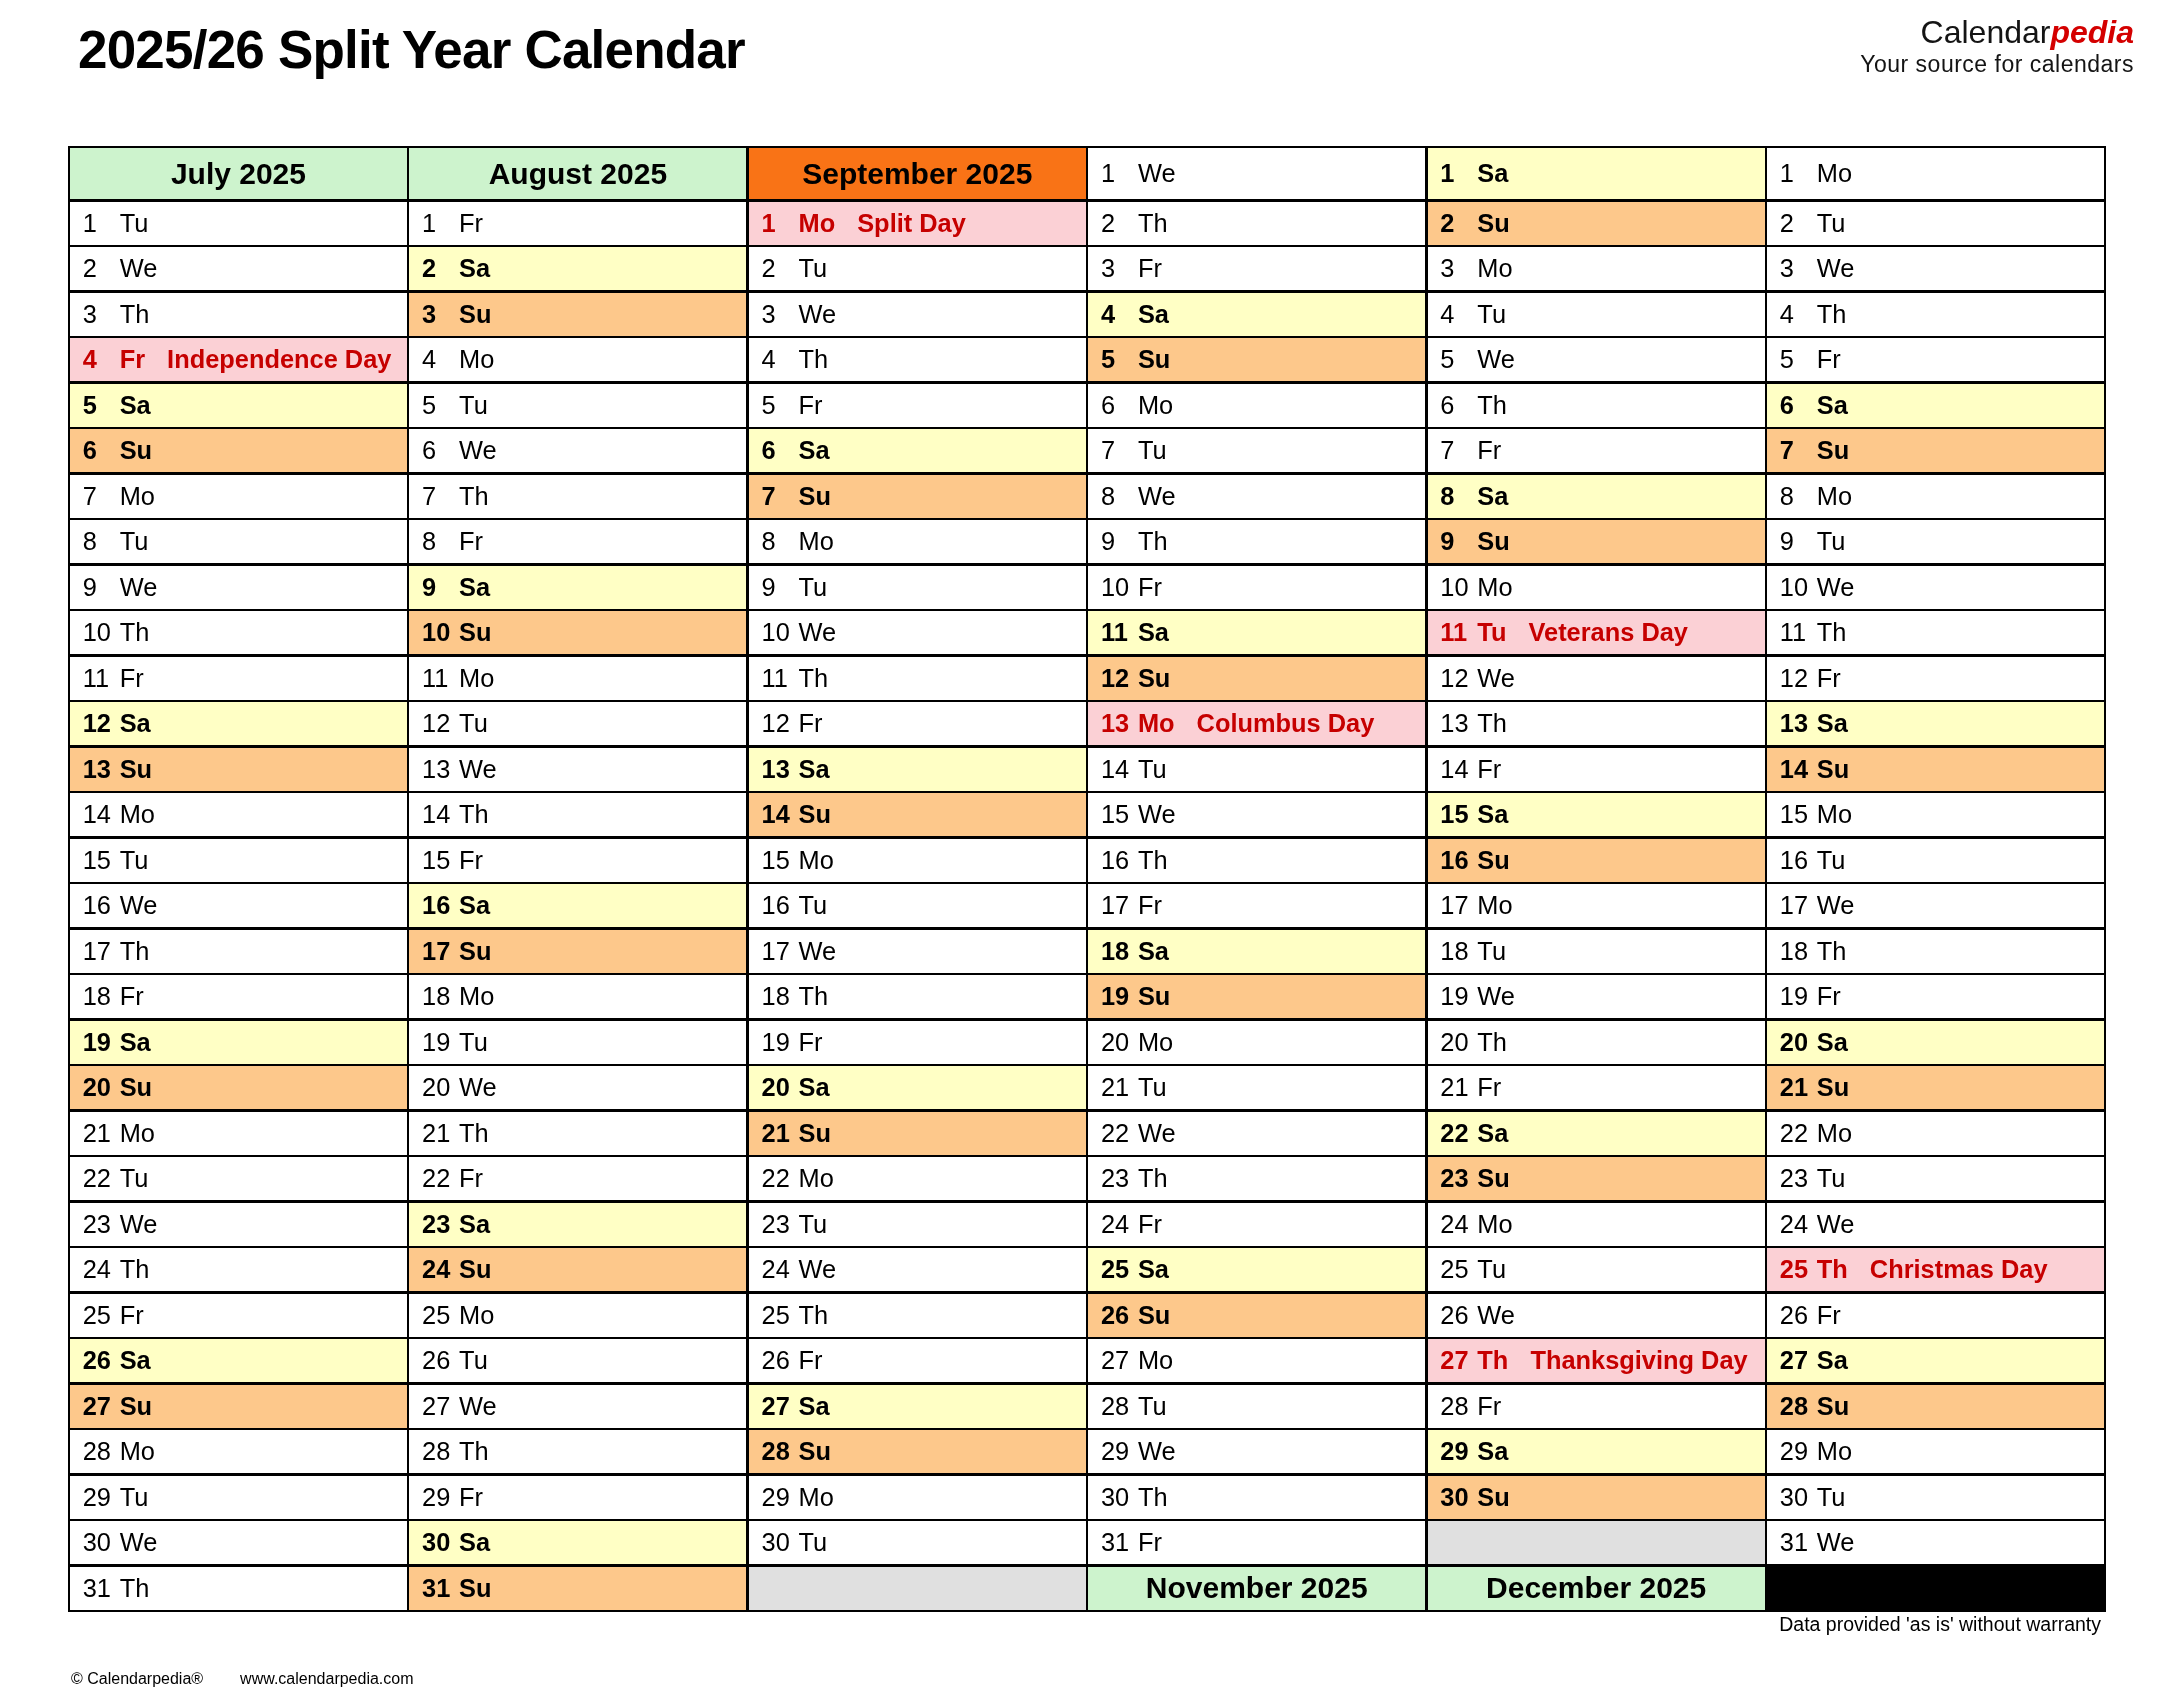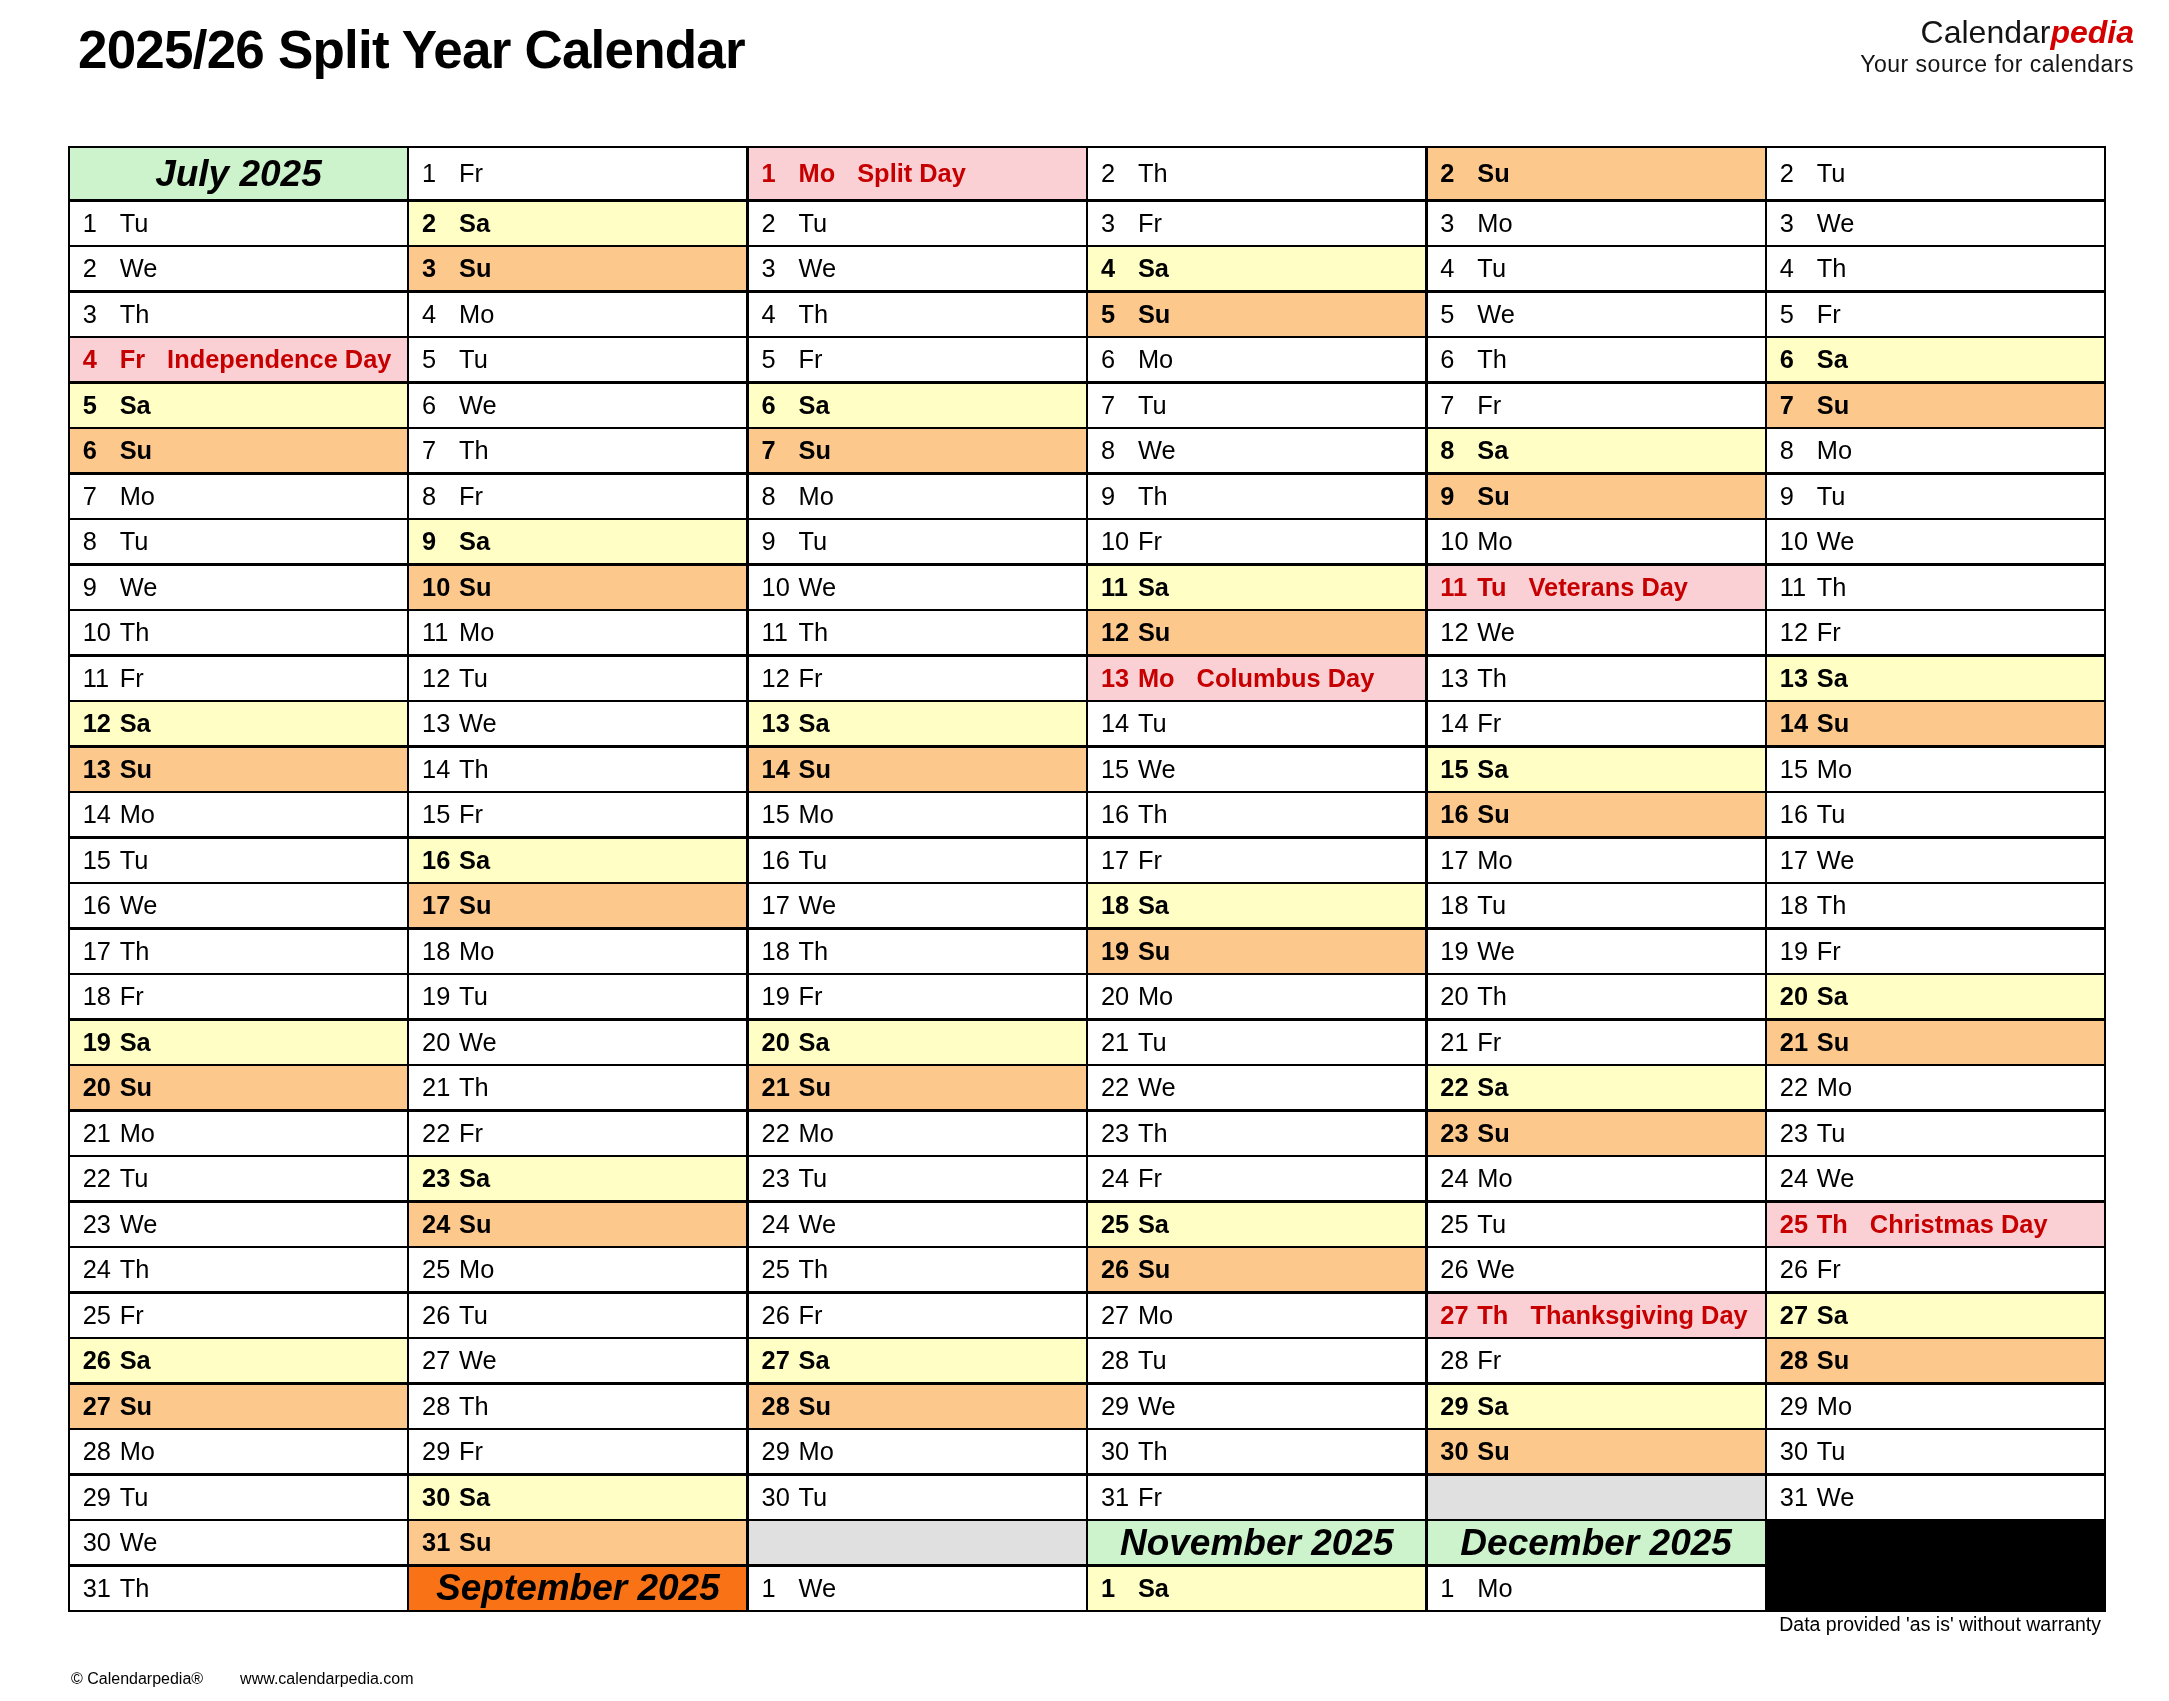--- a/index.html
+++ b/index.html
@@ -18,21 +18,21 @@
   .logo-tagline{font-size:23px;color:#141414;letter-spacing:0.5px;margin-top:0.8px;white-space:nowrap;}
 
   .cal{
     position:absolute;left:68px;top:146px;width:2034px;
     border:2.5px solid #000;background:#000;
     display:grid;grid-template-columns:repeat(6,1fr);
     grid-template-rows:51px repeat(31,43px);
     grid-auto-flow:column;gap:2.5px;
   }
   .cell{background:#fff;display:flex;align-items:center;overflow:hidden;}
-  .mh{justify-content:center;font-weight:bold;font-size:37px;font-style:italic;}
+  .mh{justify-content:center;font-weight:bold;font-size:30px;}
   .day{font-size:25.4px;padding-left:12.7px;}
   .num{width:37px;flex:none;}
   .dow{flex:none;}
   .hol{margin-left:22px;white-space:nowrap;}
   .bold{font-weight:bold;}
   .holiday-text{font-weight:bold;}
 
   .footer-left{position:absolute;left:71px;top:1670px;font-size:16px;white-space:nowrap;}
   .footer-left .url{margin-left:37px;}
   .footer-right{position:absolute;right:69px;top:1613px;font-size:19.5px;white-space:nowrap;}
@@ -167,20 +167,21 @@
       <span class="dow">Tu</span>
     </div>
     <div class="cell day">
       <span class="num">30</span>
       <span class="dow">We</span>
     </div>
     <div class="cell day">
       <span class="num">31</span>
       <span class="dow">Th</span>
     </div>
+    <div class="cell mh" style="background: rgb(205, 243, 205);">August 2025</div>
     <div class="cell day">
       <span class="num">1</span>
       <span class="dow">Fr</span>
     </div>
     <div class="cell day bold" style="background: rgb(255, 255, 197);">
       <span class="num">2</span>
       <span class="dow">Sa</span>
     </div>
     <div class="cell day bold" style="background: rgb(253, 200, 139);">
       <span class="num">3</span>

